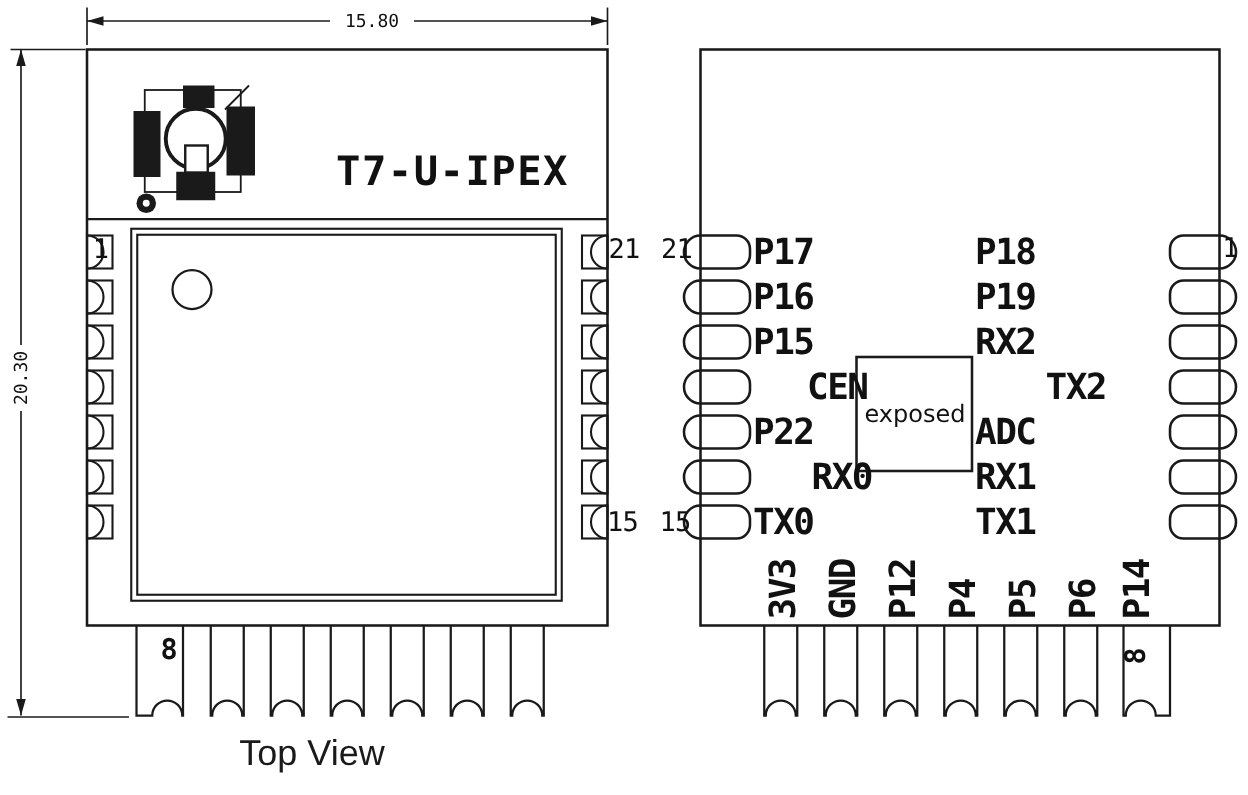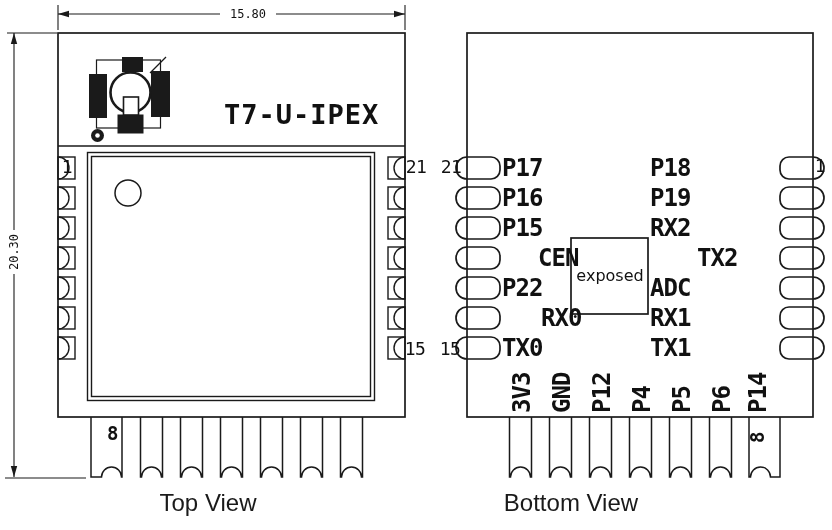--- a/index.html
+++ b/index.html
@@ -178,15 +178,14 @@
 <div class="lbl pin vrot" style="left:547.5px;top:413px;">GND</div>
 <div class="lbl pin vrot" style="left:587.5px;top:413px;">P12</div>
 <div class="lbl pin vrot" style="left:627.5px;top:413px;">P4</div>
 <div class="lbl pin vrot" style="left:667.5px;top:413px;">P5</div>
 <div class="lbl pin vrot" style="left:707.5px;top:413px;">P6</div>
 <div class="lbl pin vrot" style="left:744px;top:413px;">P14</div>
 
 <div class="lbl exposed" style="left:572px;top:269px;width:76px;">exposed</div>
 
 <div class="lbl caption" style="left:148px;top:491px;width:120px;">Top View</div>
-<div class="lbl caption" style="left:496px;top:491px;width:150px;">Bottom View</div>
 
 </div>
 
 </body></html>

